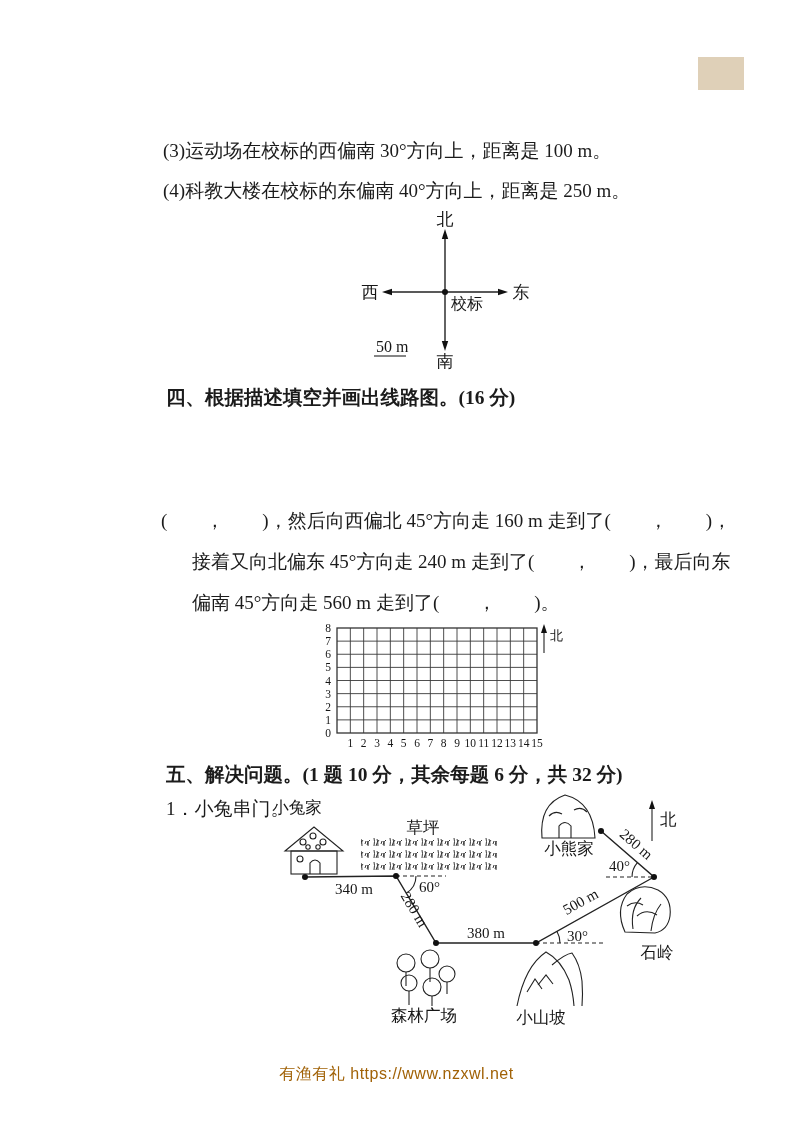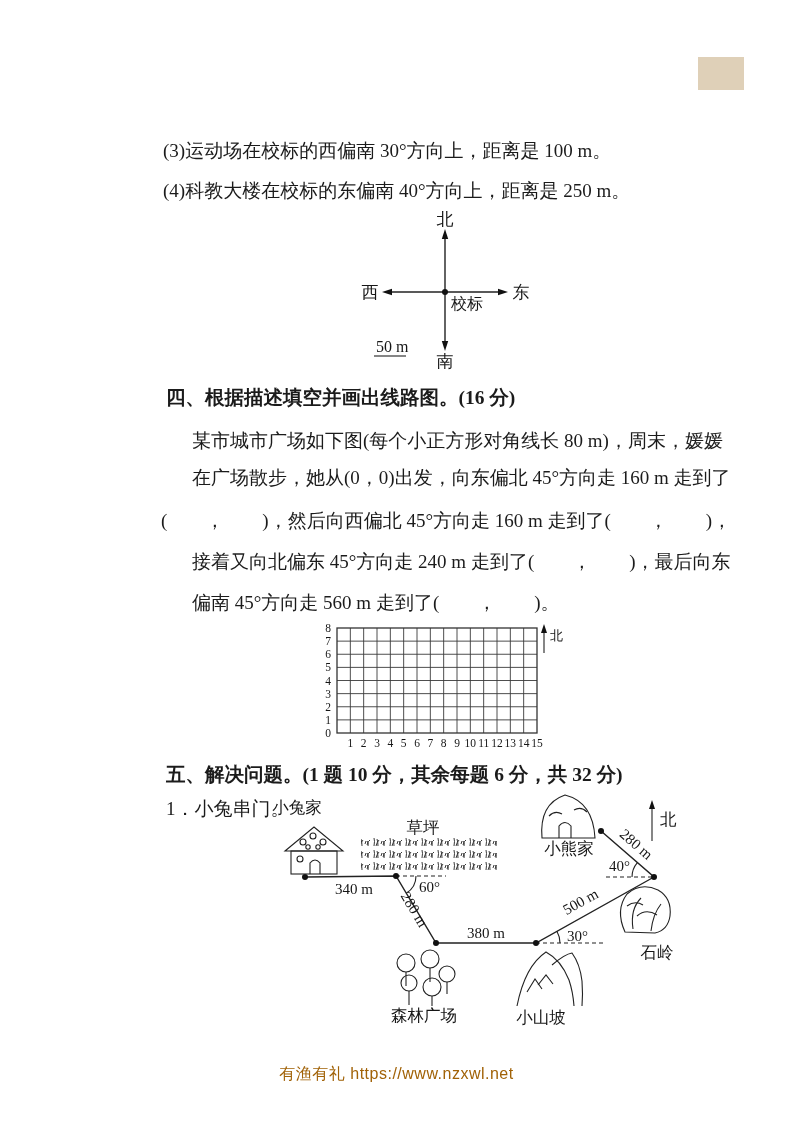--- a/index.html
+++ b/index.html
@@ -50,22 +50,20 @@
     <text class="cdir" x="96" y="12" text-anchor="middle">北</text>
     <text class="cdir" x="96" y="154" text-anchor="middle">南</text>
     <text class="cdir" x="21" y="85" text-anchor="middle">西</text>
     <text class="cdir" x="172" y="85" text-anchor="middle">东</text>
     <text class="clabel" x="102" y="96">校标</text>
     <text class="clabel" x="27" y="139">50 m</text>
     <line class="thin" x1="25" y1="143" x2="57" y2="143"></line>
   </svg>
 
   <div class="abs heading" style="left:117px;top:384px;">四、根据描述填空并画出线路图。(16 分)</div>
-  <div class="abs body-line" style="left:143px;top:428px;">某市城市广场如下图(每个小正方形对角线长 80 m)，周末，媛媛</div>
-  <div class="abs body-line" style="left:143px;top:465px;">在广场散步，她从(0，0)出发，向东偏北 45°方向走 160 m 走到了</div>
   <div class="abs body-line" style="left:112px;top:508px;">(　　，　　)，然后向西偏北 45°方向走 160 m 走到了(　　，　　)，</div>
   <div class="abs body-line" style="left:143px;top:549px;">接着又向北偏东 45°方向走 240 m 走到了(　　，　　)，最后向东</div>
   <div class="abs body-line" style="left:143px;top:590px;">偏南 45°方向走 560 m 走到了(　　，　　)。</div>
 
   <svg style="left:255px;top:613px;" width="270" height="145" viewBox="0 0 270 145">
     <g>
         <line x1="46.333333333333336" y1="15" x2="46.333333333333336" y2="120" stroke="#3a3a3a" stroke-width="0.9"></line>
         <line x1="59.66666666666667" y1="15" x2="59.66666666666667" y2="120" stroke="#3a3a3a" stroke-width="0.9"></line>
         <line x1="73" y1="15" x2="73" y2="120" stroke="#3a3a3a" stroke-width="0.9"></line>
         <line x1="86.33333333333334" y1="15" x2="86.33333333333334" y2="120" stroke="#3a3a3a" stroke-width="0.9"></line>

